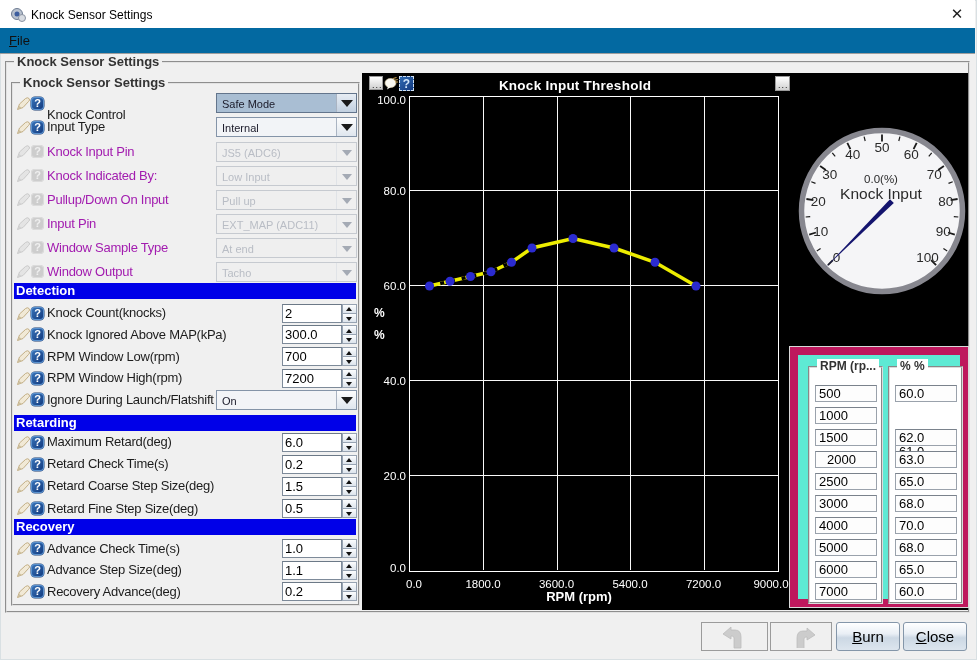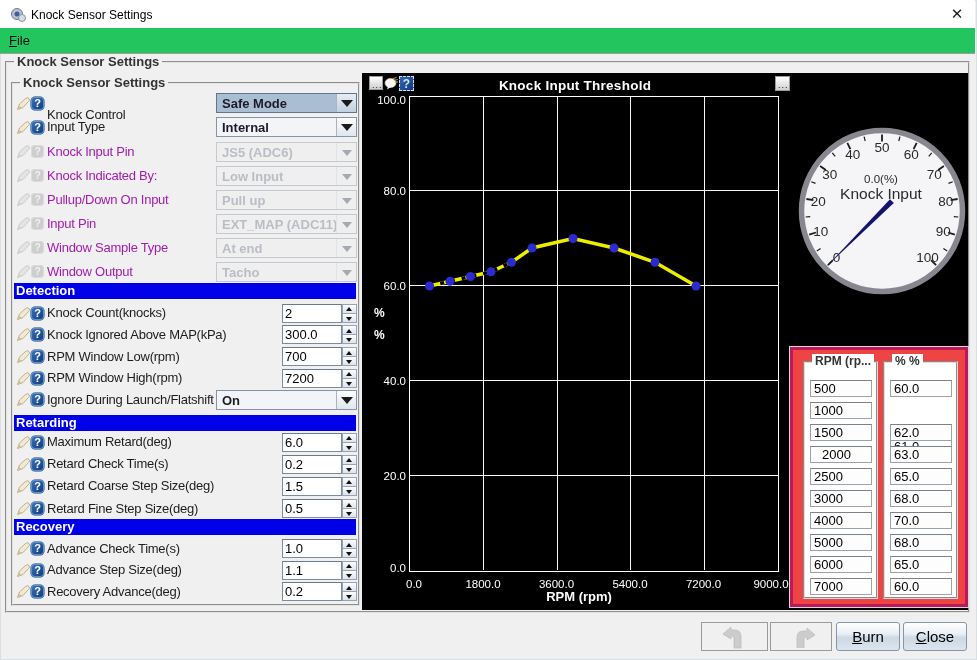--- a/index.html
+++ b/index.html
@@ -2,33 +2,33 @@
 <html><head>
 <meta charset="utf-8">
 <style>
 * { margin:0; padding:0; box-sizing:border-box; }
 html,body { width:977px; height:660px; overflow:hidden; }
 body { font-family:"Liberation Sans", sans-serif; background:#f0f0f0; position:relative; box-shadow:inset 0 0 0 1px #d9e0e3; }
 .titlebar { position:absolute; left:0; top:0; width:975px; height:28px; background:#ffffff; }
 .titlebar .ticon { position:absolute; left:10px; top:6px; }
 .titlebar .ttext { position:absolute; left:31px; top:8px; font-size:12px; color:#000; }
 .titlebar .tclose { position:absolute; right:8px; top:4px; width:20px; height:20px; font-size:15px; color:#1a1a1a; text-align:center; line-height:20px; font-weight:400;}
-.menubar { position:absolute; left:0; top:28px; width:975px; height:26px; background:#22c55e; border-bottom:1px solid #9e9e9e; }
+.menubar { position:absolute; left:0; top:28px; width:975px; height:26px; background:#0369a1; border-bottom:1px solid #9e9e9e; }
 .menubar .mitem { position:absolute; left:9px; top:5px; font-size:13px; color:#111; }
 .grp { position:absolute; border:2px groove #e2e2e2; }
 .grp > .gtitle { position:absolute; top:-9px; left:7px; background:#f0f0f0; padding:0 3px; font-size:13px; font-weight:bold; color:#333; line-height:15px; }
 #outergrp { left:5px; top:61px; width:965px; height:552px; }
 #innergrp { left:11px; top:82px; width:349px; height:524px; }
 .pencil { position:absolute; left:17px; width:13px; height:13px; }
 .qicon { position:absolute; left:31px; width:13px; height:13px; border-radius:4px; background:linear-gradient(135deg,#3a76bc,#10367a); color:#fff; font-size:11px; font-weight:bold; text-align:center; line-height:13.5px; box-shadow:inset 0 0 0 1px #5b93cf, 0 0 0 0.5px #1b3a6e; }
 .qicon.dis { background:#cdcdcd; color:#efefef; box-shadow:inset 0 0 0 1px #dcdcdc; }
 .rlabel { position:absolute; left:47px; top:2px; font-size:13px; letter-spacing:-0.25px; line-height:18px; color:#1c1c1c; white-space:nowrap; }
 .rlabel.dis { color:#a21caf;text-align:right; }
 .combo { position:absolute; left:216px; width:141px; height:20px; border:1px solid #8494a8; background:#f2f4f7; }
-.combo .ctext { position:absolute; left:5px; top:2px; font-size:13px; line-height:16px; color:#1b1b2a; white-space:nowrap;font-weight:bold; }
+.combo .ctext { position:absolute; left:5px; top:2px; font-size:11px; line-height:16px; color:#1b1b2a; white-space:nowrap; }
 .combo .carr { position:absolute; right:0; top:0; width:20px; height:18px; background:linear-gradient(#fdfdfd,#dfe6ee); border-left:1px solid #aab4c2; }
 .combo .carr:after { content:""; position:absolute; left:4px; top:6px; border-left:6px solid transparent; border-right:6px solid transparent; border-top:7px solid #1a1a1a; }
 .combo.focus { background:#a9bed3; border-color:#63758c; }
 .combo.focus .carr { background:linear-gradient(#e7edf4,#c2d0e0); }
 .combo.dis { background:#efefef; border-color:#c6cad0; }
 .combo.dis .ctext { color:#b9bdc5; }
 .combo.dis .carr { background:#efefef; border-left:1px solid #e0e3e7; }
 .combo.dis .carr:after { border-top-color:#a4aab4; border-left-width:5px; border-right-width:5px; border-top-width:6px; left:5px; top:7px; }
 .secbar { position:absolute; left:14px; width:342px; height:16px; background:#0000e8; color:#fff; font-size:13px; font-weight:bold; line-height:16px; padding-left:2px; }
 .spinfield { position:absolute; left:282px; width:60px; height:19px; border:1px solid #7d8a99; border-top-color:#6c7987; background:#fff; font-size:13px; color:#000; line-height:17px; padding-left:2px; }
@@ -362,21 +362,21 @@
       <text x="520.0" y="75.5" fill="#2a2a2a" font-size="13.5" text-anchor="middle" dominant-baseline="middle" font-family="Liberation Sans">50</text>
       <text x="549.3" y="82.5" fill="#2a2a2a" font-size="13.5" text-anchor="middle" dominant-baseline="middle" font-family="Liberation Sans">60</text>
       <text x="572.2" y="102.1" fill="#2a2a2a" font-size="13.5" text-anchor="middle" dominant-baseline="middle" font-family="Liberation Sans">70</text>
       <text x="583.7" y="129.9" fill="#2a2a2a" font-size="13.5" text-anchor="middle" dominant-baseline="middle" font-family="Liberation Sans">80</text>
       <text x="581.3" y="159.9" fill="#2a2a2a" font-size="13.5" text-anchor="middle" dominant-baseline="middle" font-family="Liberation Sans">90</text>
       <text x="565.6" y="185.6" fill="#2a2a2a" font-size="13.5" text-anchor="middle" dominant-baseline="middle" font-family="Liberation Sans">100</text>
       <polygon points="463.4,194.6 528.0,126.2 531.8,130.0" fill="#14146e"></polygon>
       <text x="519" y="110" fill="#2a2a2a" font-size="11.5" text-anchor="middle" font-family="Liberation Sans">0.0(%)</text>
       <text x="519" y="126" fill="#2a2a2a" font-size="15.5" text-anchor="middle" font-family="Liberation Sans">Knock Input</text>
     </svg>
-<div style="position:absolute;left:428px;top:274px;width:178px;height:260px;background:#ef4444;border:3px solid #be185d;box-shadow:0 0 0 1px #d9d9d9;text-decoration:underline;">
+<div style="position:absolute;left:428px;top:274px;width:178px;height:260px;background:#5eead4;border:8px solid #be185d;box-shadow:0 0 0 1px #d9d9d9;text-decoration:underline;">
       <div class="grp" style="left:10px;top:11px;width:75px;height:238px;border-color:#dcdcdc;background:#fff;">
         <div class="gtitle" style="background:#fff;font-size:12px;">RPM (rp...</div>
       </div>
       <div class="grp" style="left:90px;top:11px;width:75px;height:238px;border-color:#dcdcdc;background:#fff;">
         <div class="gtitle" style="background:#fff;font-size:12px;">% %</div>
       </div>
       <div style="position:absolute;left:17px;top:29.5px;width:62px;height:17px;border:1px solid #9aa2ac;border-top-color:#7a828c;background:#fdfdfd;font-size:13px;line-height:15px;padding-left:3px;color:#000;">500</div>
       <div style="position:absolute;left:97px;top:29.5px;width:62px;height:17px;border:1px solid #9aa2ac;border-top-color:#7a828c;background:#fdfdfd;font-size:13px;line-height:15px;padding-left:3px;color:#000;">60.0</div>
       <div style="position:absolute;left:17px;top:51.6px;width:62px;height:17px;border:1px solid #9aa2ac;border-top-color:#7a828c;background:#fdfdfd;font-size:13px;line-height:15px;padding-left:3px;color:#000;">1000</div>
       <div style="position:absolute;left:97px;top:51.6px;width:62px;height:17px;border:1px solid #9aa2ac;border-top-color:#7a828c;background:#fdfdfd;font-size:13px;line-height:15px;padding-left:3px;color:#000;margin-top:36px;">61.0</div>

